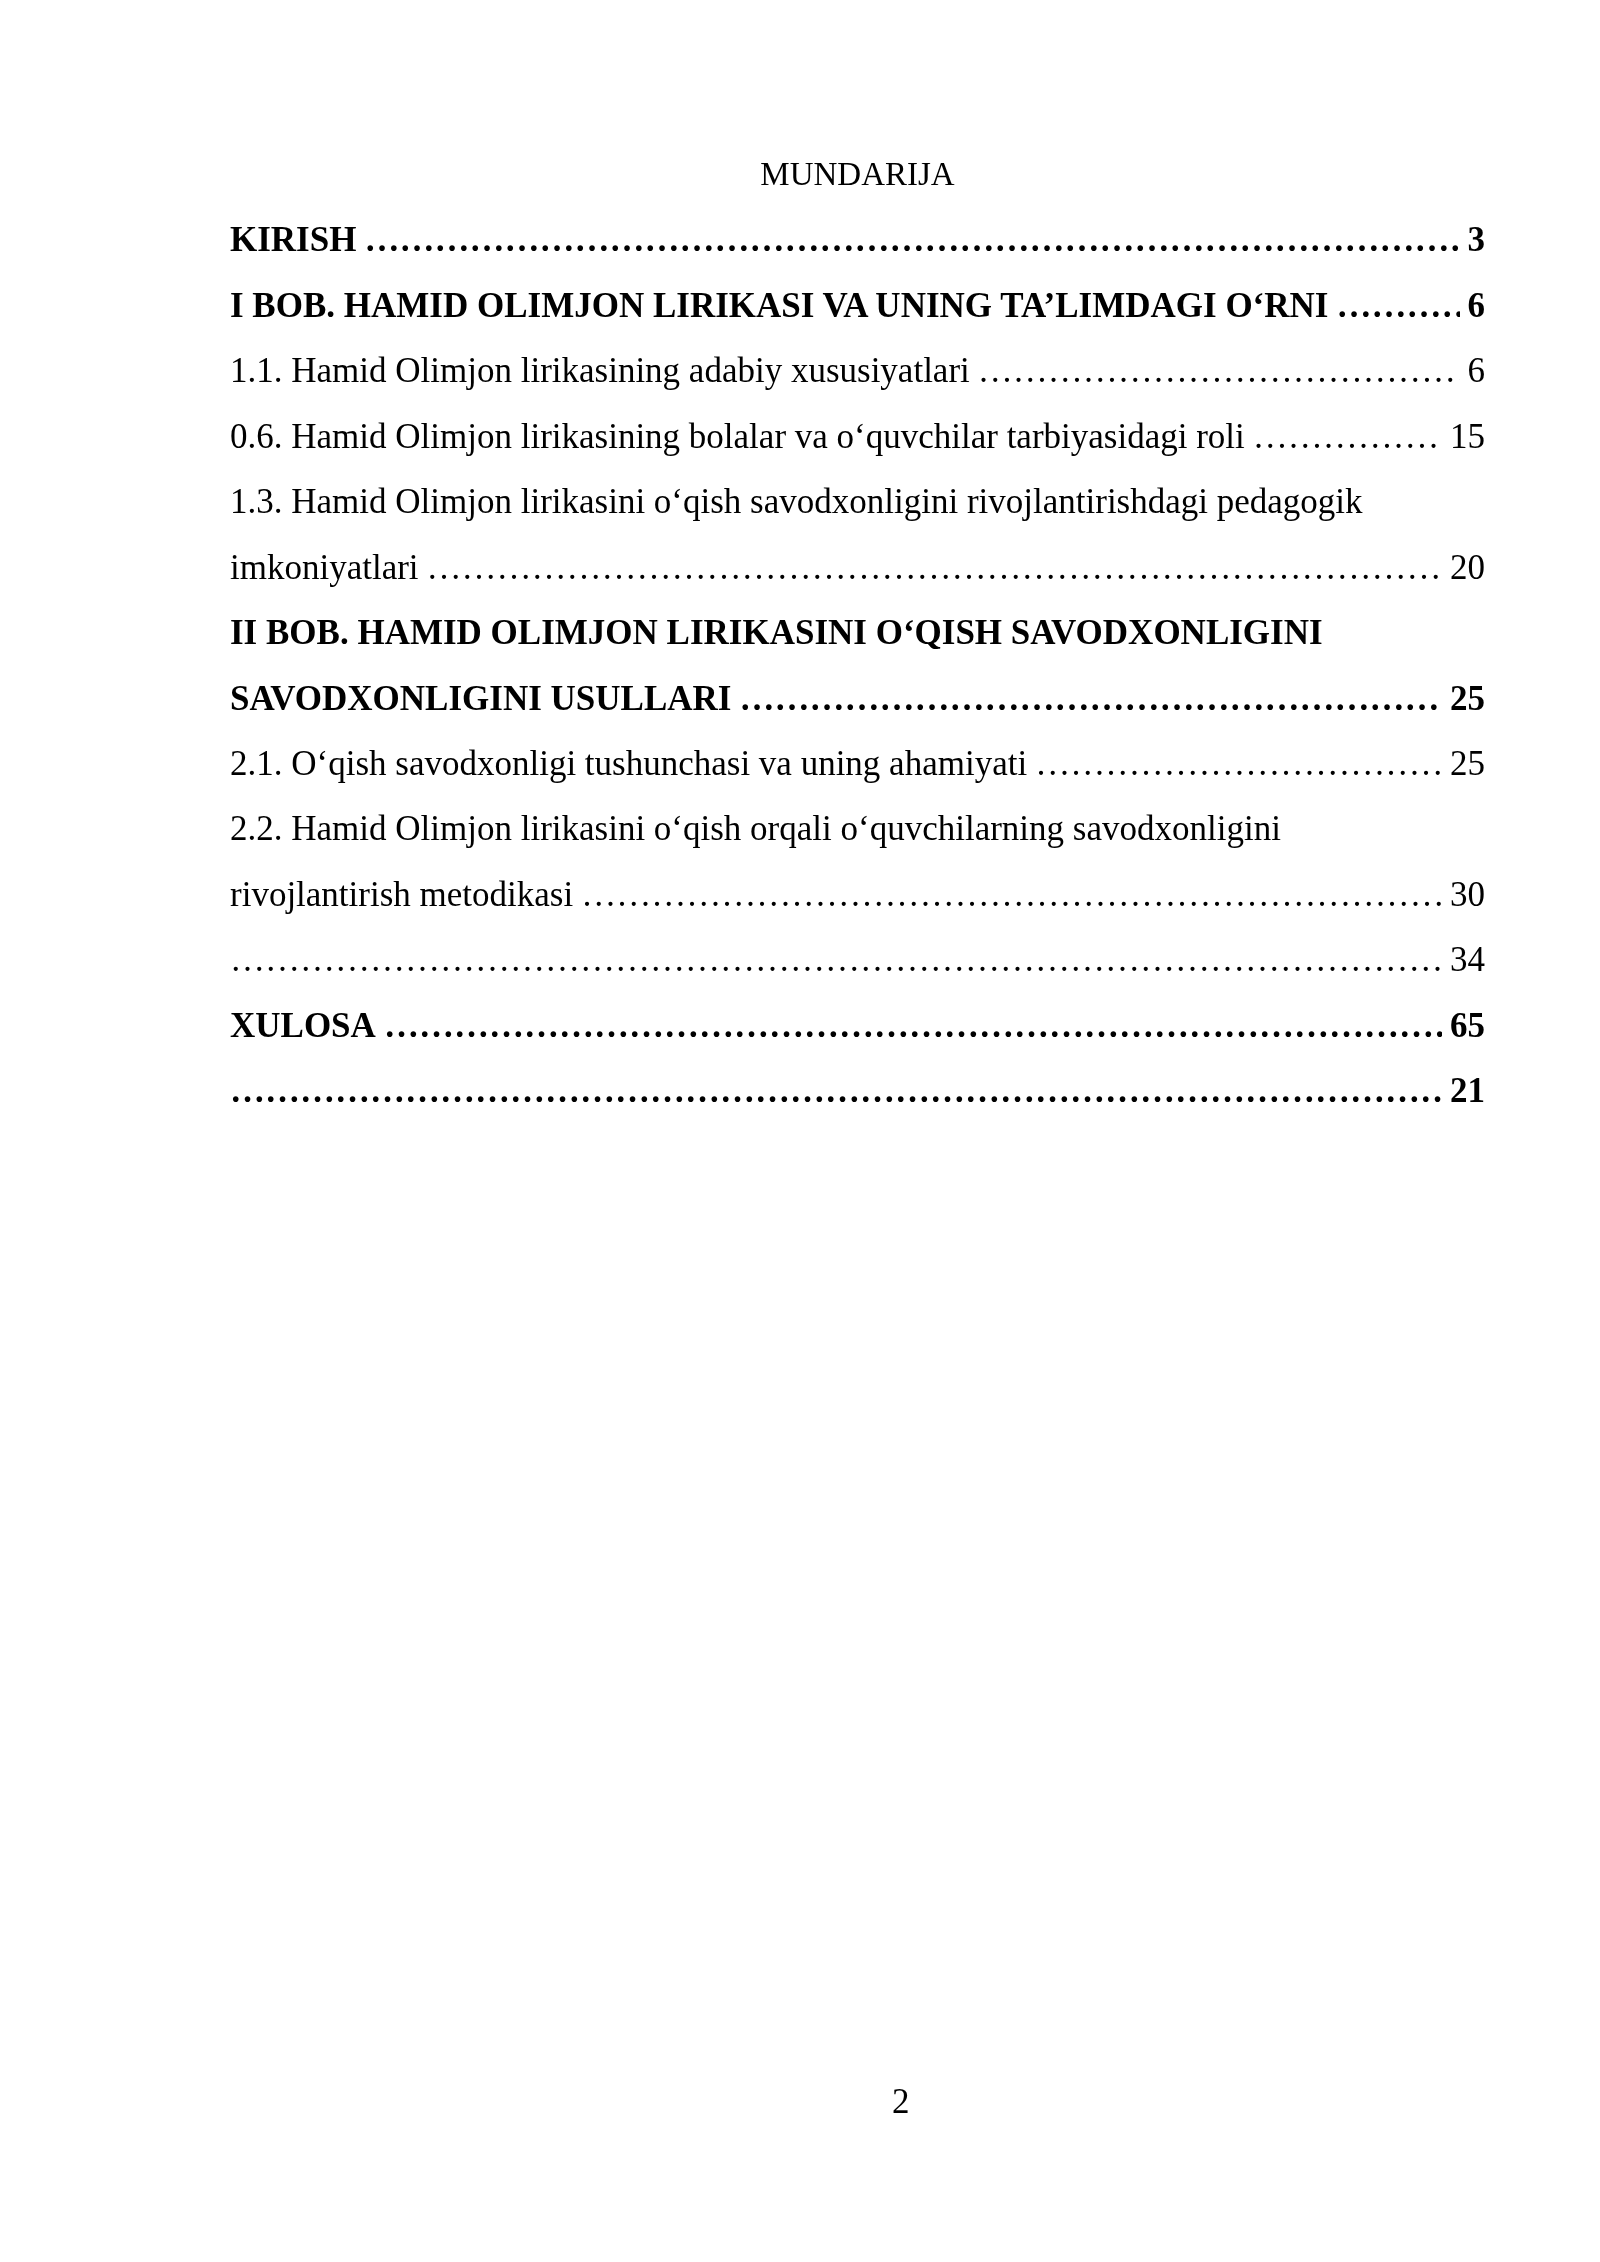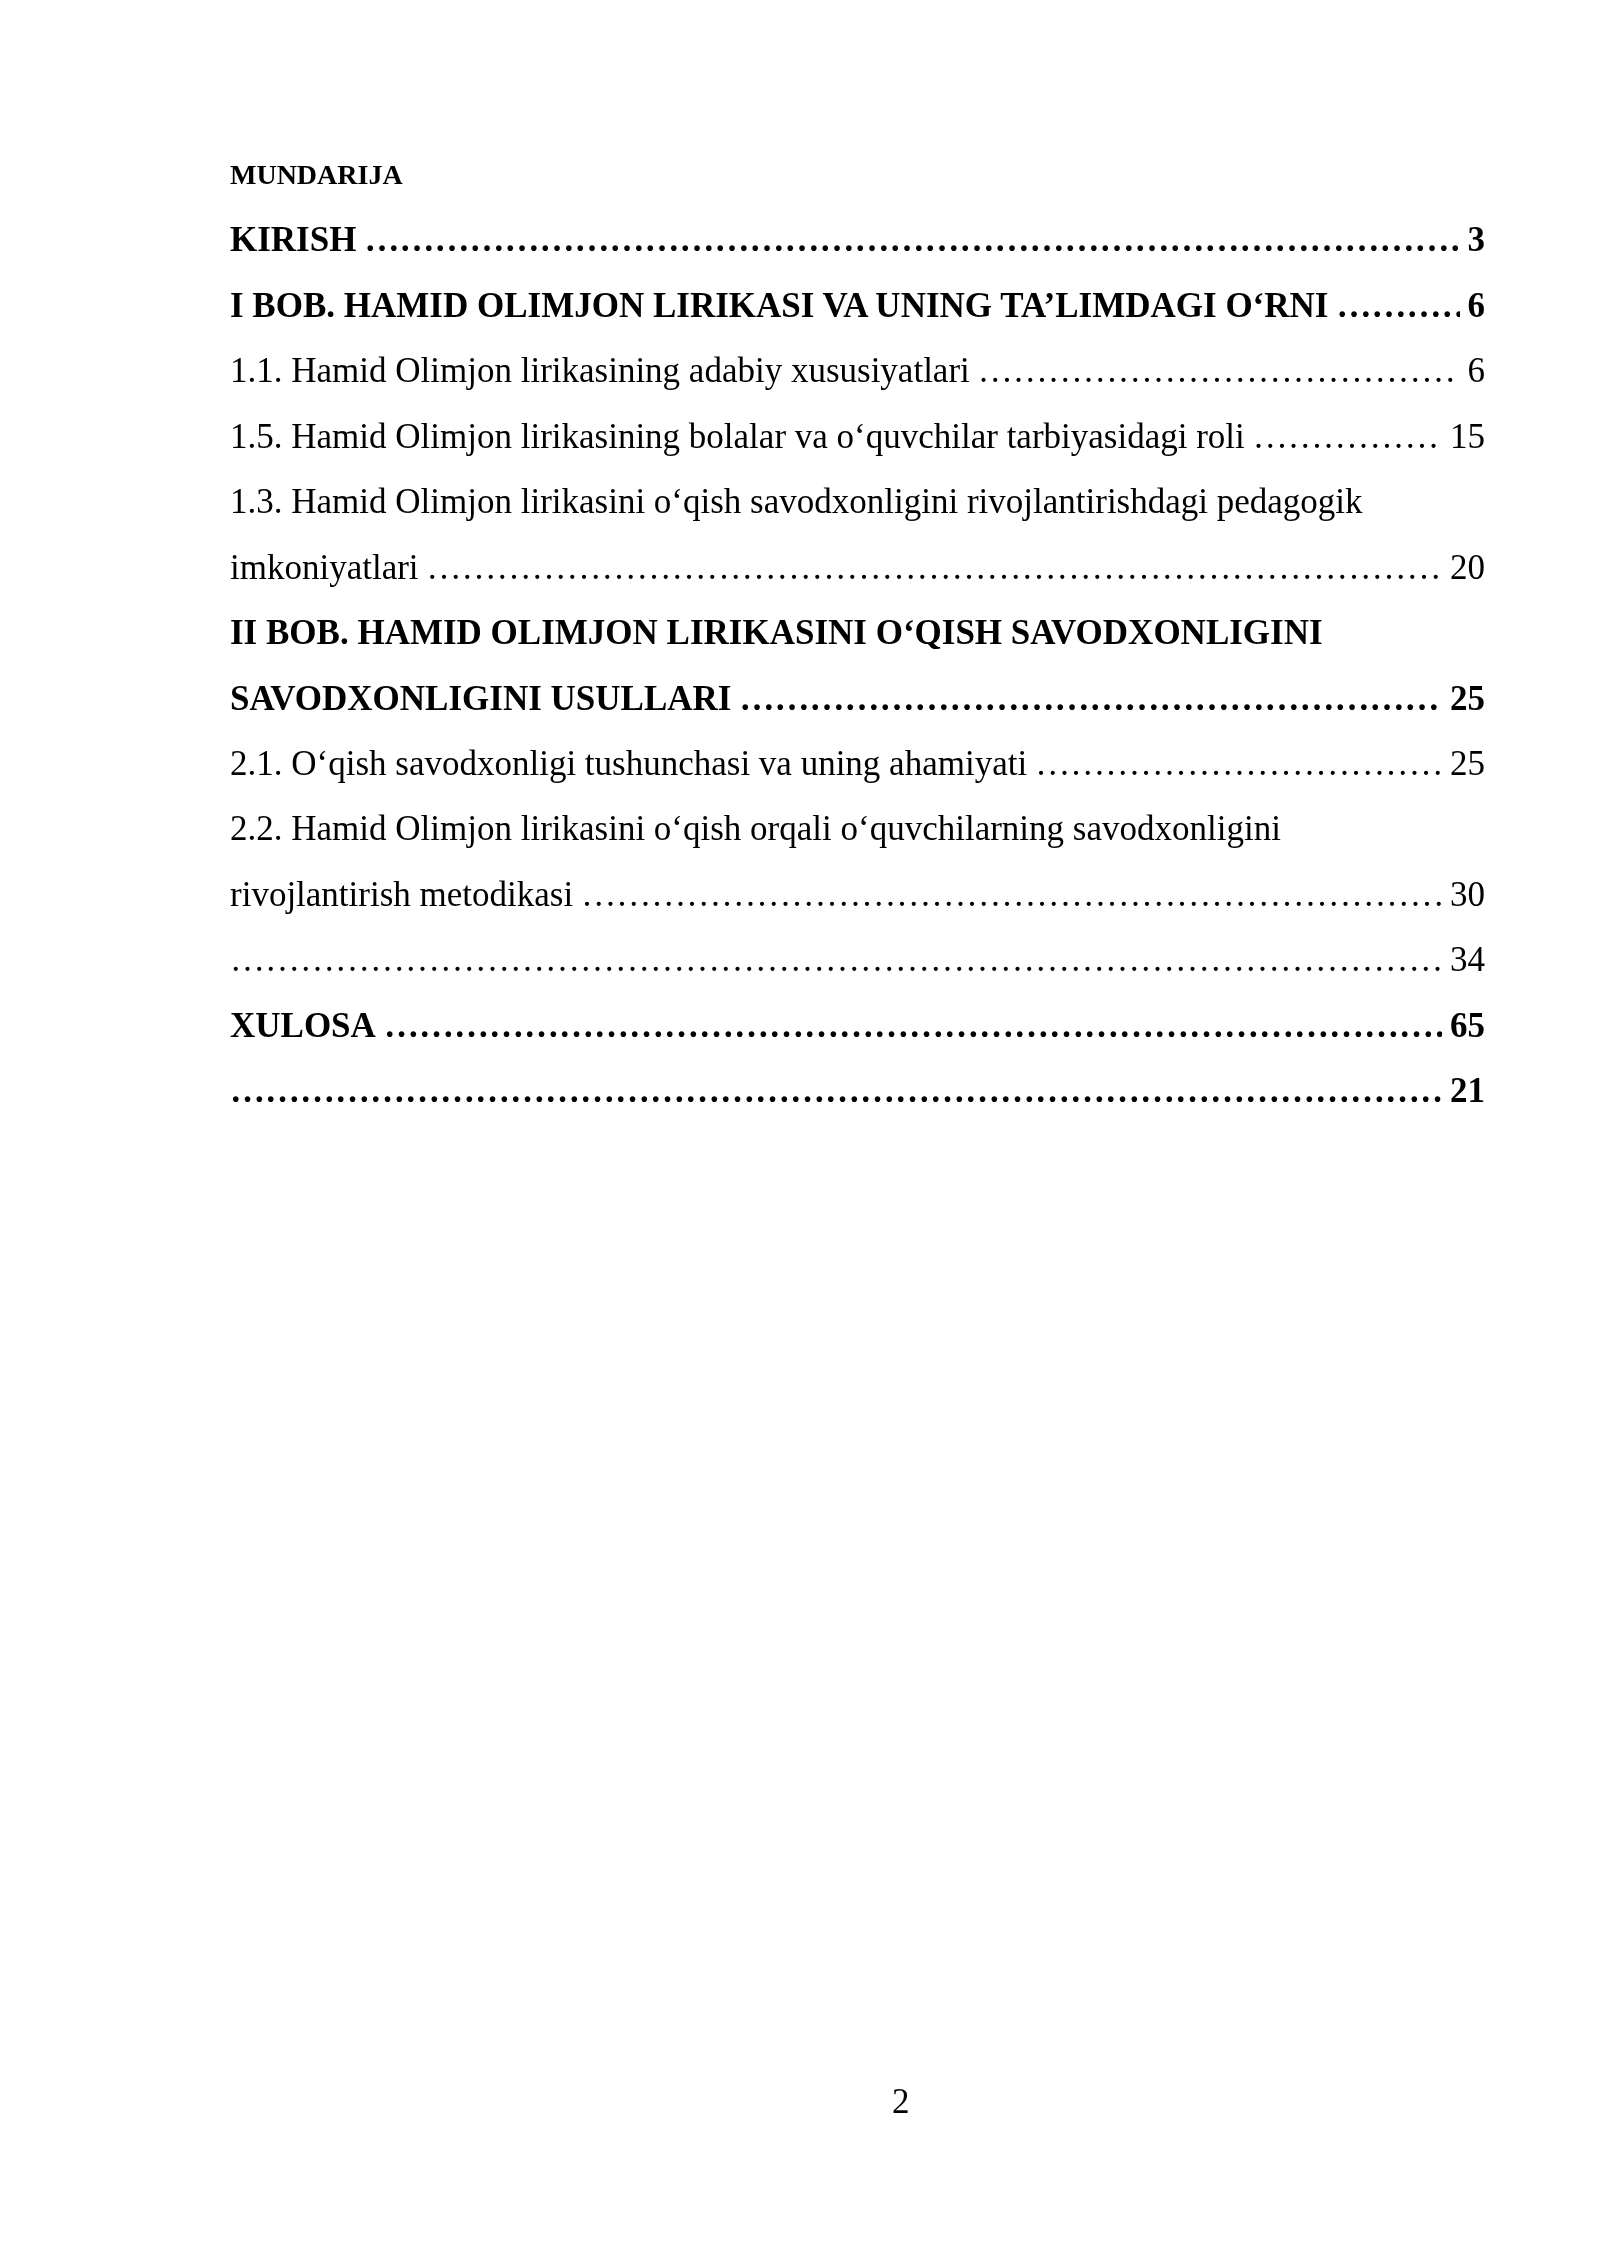--- a/index.html
+++ b/index.html
@@ -25,22 +25,23 @@
     height:65.45px;
     line-height:65.45px;
     white-space:nowrap;
     overflow:hidden;
     gap:8px;
   }
   .title-line{
     display:block;
     height:65.45px;
     line-height:65.45px;
-    font-weight:bold;
-    font-size:28px;
+    text-align:center;
+    font-weight:normal;
+    font-size:33px;
     margin:0;
   }
   .bold{font-weight:bold;}
   .label{flex:0 0 auto;}
   .leader{
     flex:1 1 auto;
     min-width:0;
     overflow:hidden;
     white-space:nowrap;
   }
@@ -72,21 +73,21 @@
       <span class="pagenum">6</span>
     </div>
 
     <div class="line">
       <span class="label">1.1. Hamid Olimjon lirikasining adabiy xususiyatlari</span>
       <span class="leader">……………………………………………………………………………………………………………………………………</span>
       <span class="pagenum">6</span>
     </div>
 
     <div class="line">
-      <span class="label">1.5. Hamid Olimjon lirikasining bolalar va o‘quvchilar tarbiyasidagi roli</span>
+      <span class="label">0.6. Hamid Olimjon lirikasining bolalar va o‘quvchilar tarbiyasidagi roli</span>
       <span class="leader">……………………………………………………………………………………………………………………………………</span>
       <span class="pagenum">15</span>
     </div>
 
     <div class="line">
       <span class="label">1.3. Hamid Olimjon lirikasini o‘qish savodxonligini rivojlantirishdagi pedagogik</span>
     </div>
 
     <div class="line">
       <span class="label">imkoniyatlari</span>

